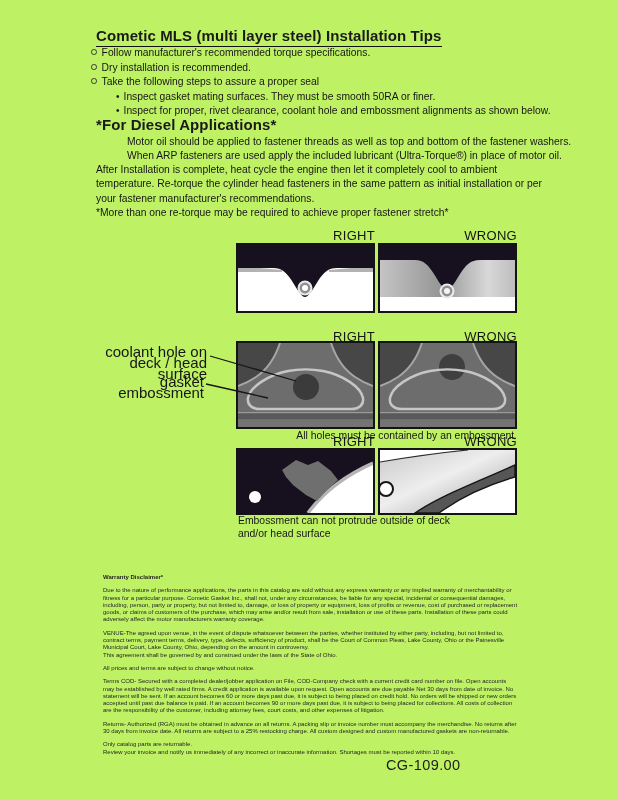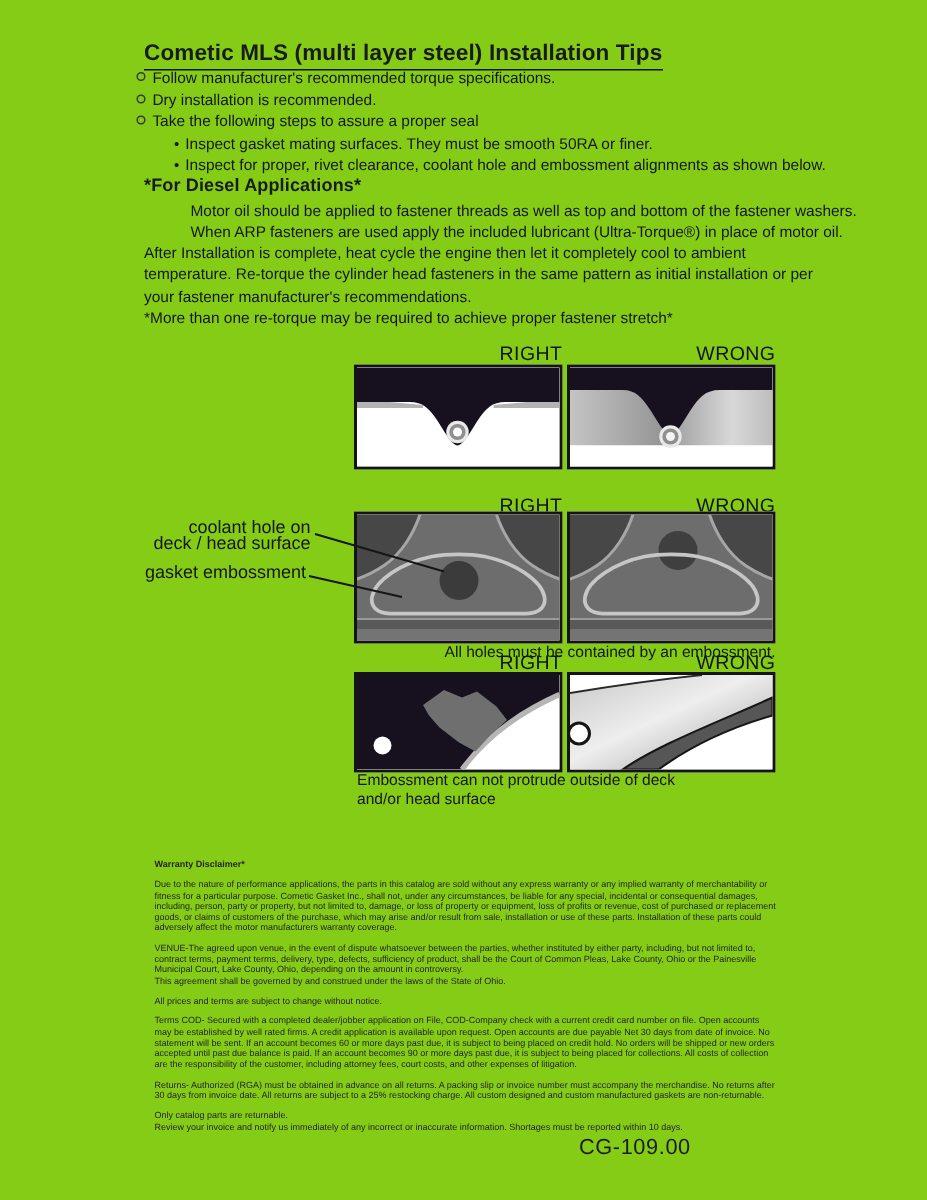--- a/index.html
+++ b/index.html
@@ -1,40 +1,40 @@
 <!DOCTYPE html>
 <html><head>
 <meta charset="utf-8">
 <style>
   html,body { margin:0; padding:0; }
   body { font-family:"Liberation Sans","DejaVu Sans",sans-serif; background:#ffffff; }
   #page {
-    position:relative; width:618px; height:800px; background:#84cc16;
+    position:relative; width:618px; height:800px; background:#bef264;
     color:#1a1a1a; overflow:hidden;
   }
   .abs { position:absolute; }
   .title {
     left:96px; top:27px; font-size:15px; font-weight:bold;
     border-bottom:1.6px solid #101010; padding-bottom:2px; letter-spacing:0.1px;
   }
   .body-txt { font-size:10.3px; line-height:14.3px; color:#161616; }
   .bullet-line { left:91px; }
   .sub-line { left:116px; }
   .obullet::before {
     content:""; display:inline-block; width:3.6px; height:3.6px;
     border:1px solid #3a3a3a; border-radius:50%; margin-right:5px; vertical-align:1.5px;
   }
   .sbullet::before { content:"\2022"; margin-right:4px; font-size:10px; }
-  .diesel-head { left:96px; top:116px; font-size:12px; font-weight:bold; letter-spacing:0.1px; }
+  .diesel-head { left:96px; top:116px; font-size:15px; font-weight:bold; letter-spacing:0.1px; }
   .para { left:96px; width:452px; }
   .dlabel { font-size:13px; color:#141414; text-align:right; width:139px; letter-spacing:0.3px; }
   .panel { width:135px; height:66px; border:2px solid #141414; background:#fff; }
   .panel svg { display:block; }
   .caption { font-size:10.4px; color:#161616; }
-  .callout { font-size:12px; color:#161616; text-align:right; width:120px; line-height:11.2px; }
+  .callout { font-size:15px; color:#161616; text-align:right; width:120px; line-height:11.2px; }
   .legal { left:103px; top:574px; width:416px; font-size:6px; line-height:7.3px; color:#252525; }
   .legal .head { font-weight:bold; margin-bottom:6px; }
   .fp { margin:0; }
   .gap { margin-bottom:6px; }
   .page-code { left:386px; top:757px; font-size:14.5px; color:#1c1c1c; letter-spacing:0.4px; }
 </style>
 </head>
 <body>
 
 <div id="page">

